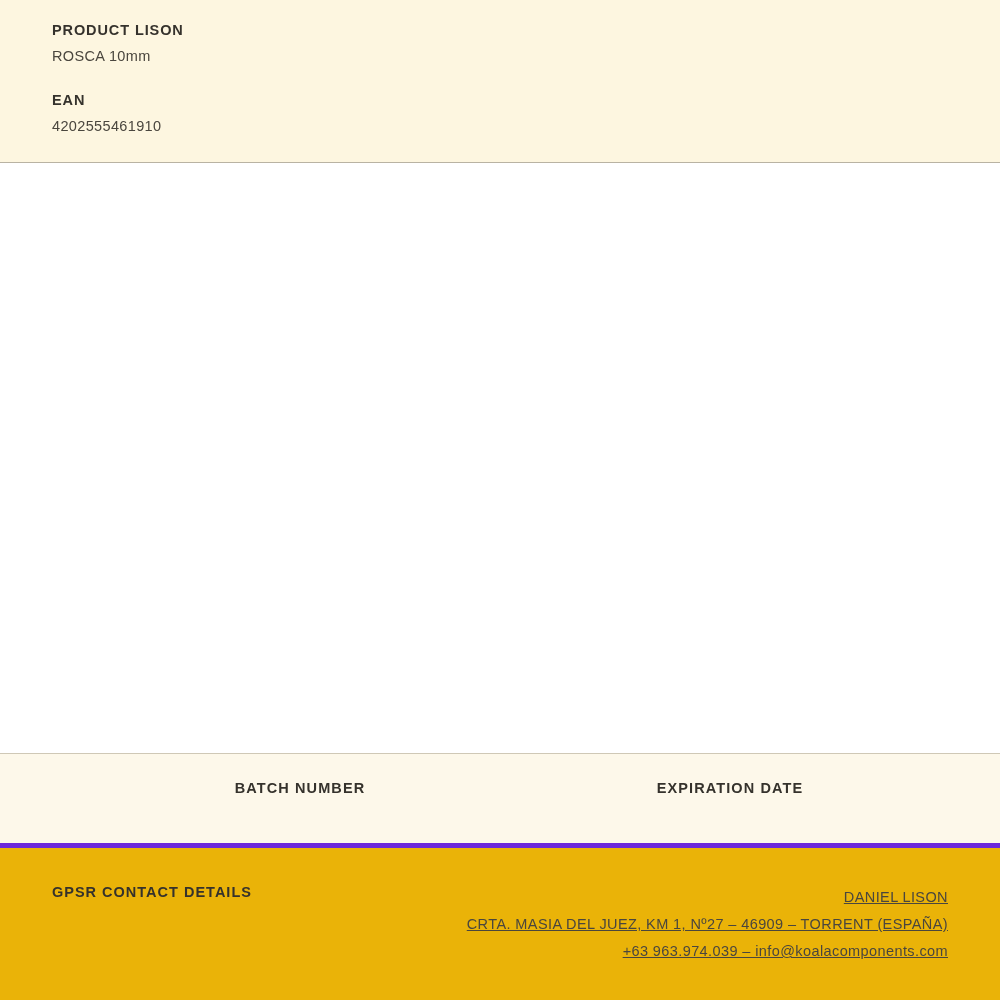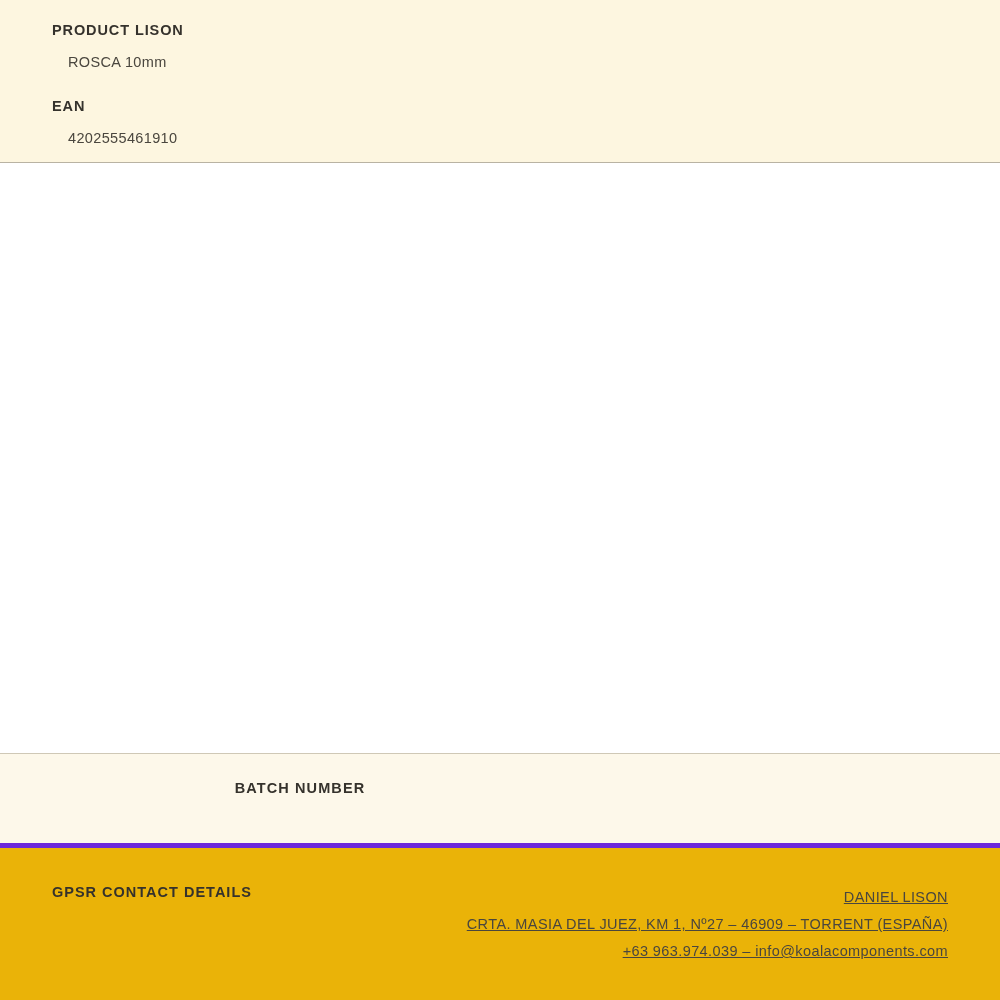--- a/index.html
+++ b/index.html
@@ -40,21 +40,21 @@
     font-size: 14.5px;
     font-weight: bold;
     letter-spacing: 0.9px;
     color: #35322c;
     margin: 0 0 10px 0;
   }
   .field-value {
     font-size: 14.5px;
     letter-spacing: 0.35px;
     color: #4a463e;
-    margin: 16px;
+    margin: 0;
   }
 
   
   .middle-blank {
     flex: 1 1 auto;
     background: #ffffff;
     border-bottom: 1px solid #cfc8b6;
   }
 
   
@@ -145,20 +145,21 @@
 
   <div class="middle-blank"></div>
 
   <div class="detail-block">
     <div class="detail-row">
       <div class="detail-cell cell-left">
         <p class="detail-label">BATCH NUMBER</p>
         <p class="detail-value"></p>
       </div>
       <div class="detail-cell cell-right">
+        <p class="detail-label">EXPIRATION DATE</p>
         <p class="detail-value"></p>
       </div>
     </div>
   </div>
 
   <div class="footer">
     <div class="footer-title">GPSR CONTACT DETAILS</div>
     <div class="footer-lines">
       <div>DANIEL LISON</div>
       <div>CRTA. MASIA DEL JUEZ, KM 1, Nº27 – 46909 – TORRENT (ESPAÑA)</div>

